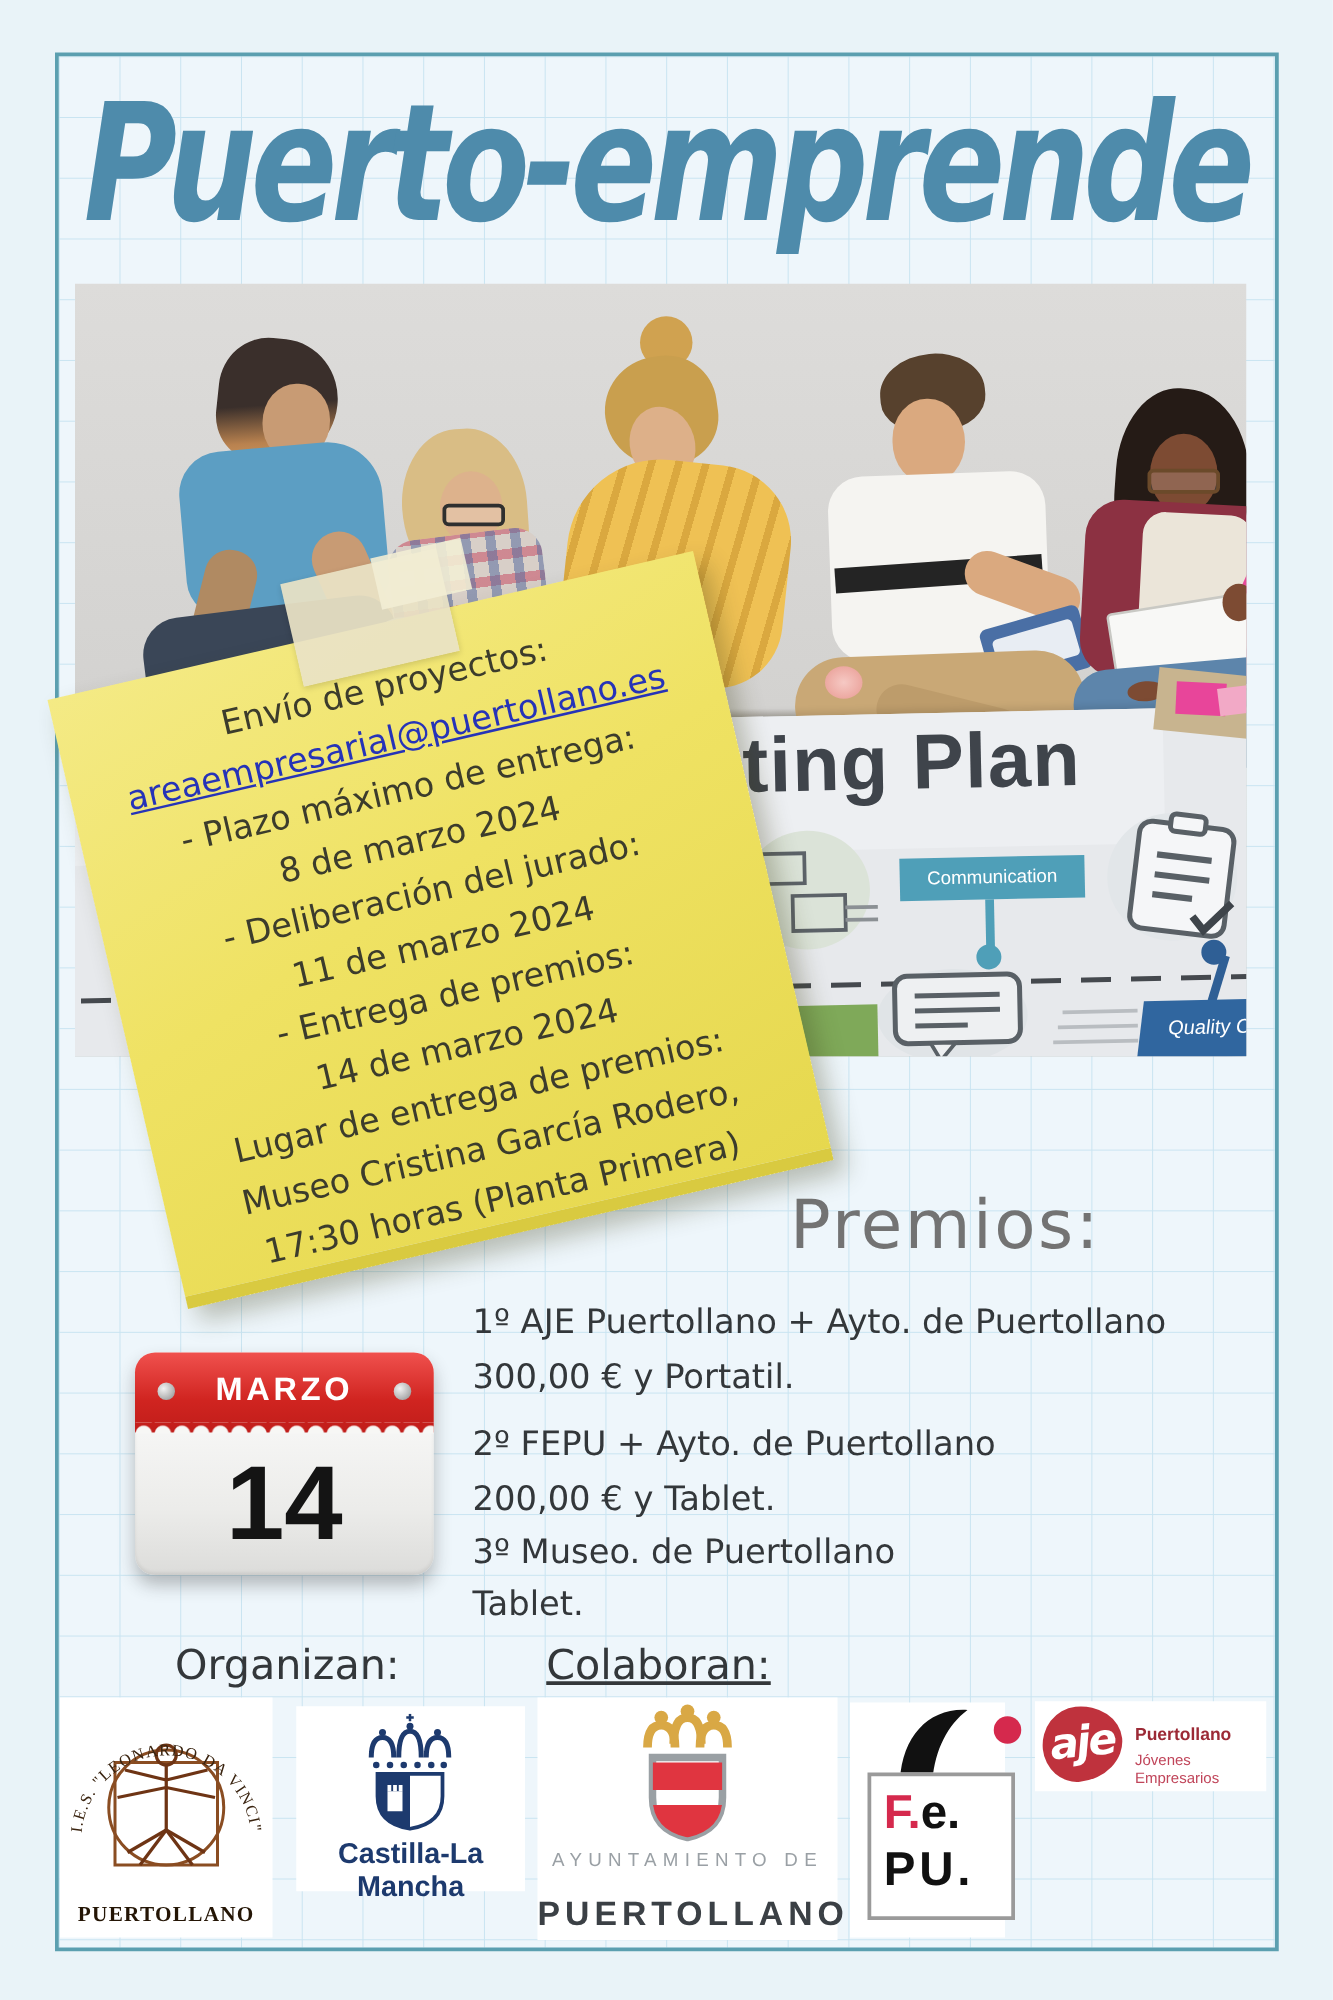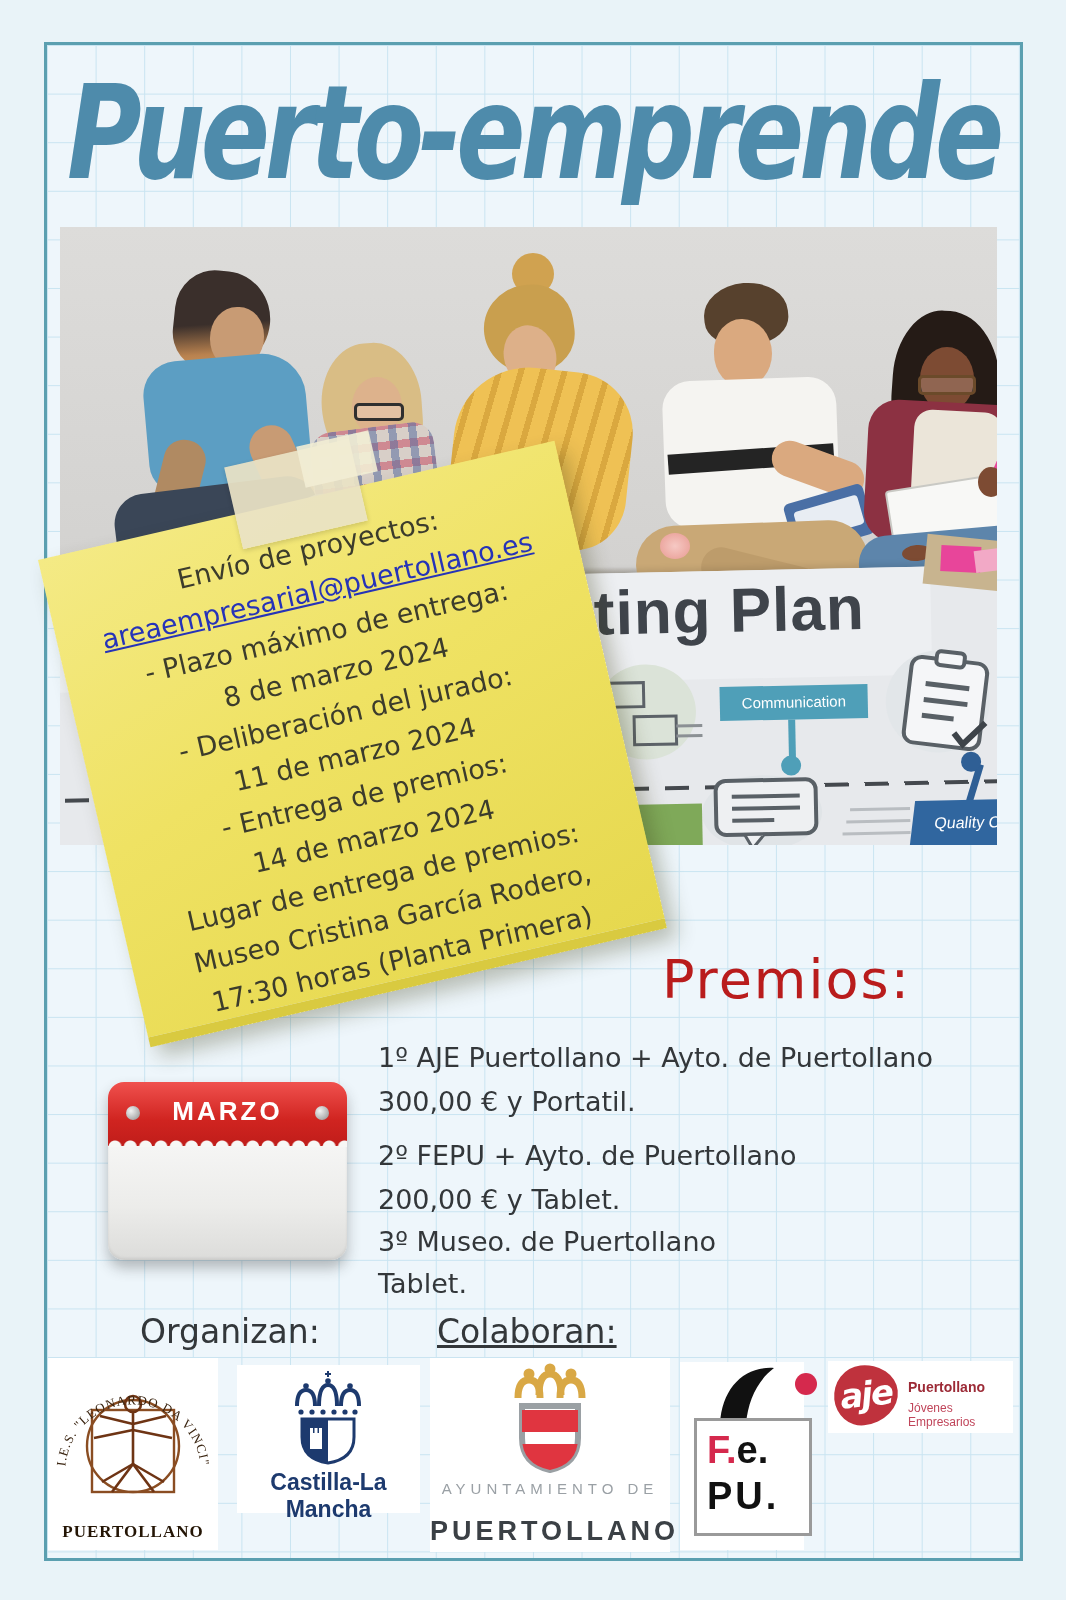--- a/index.html
+++ b/index.html
@@ -50,21 +50,21 @@
     padding-top:30px;box-sizing:border-box;}
   .note-line{text-align:center;font:27px/42px "DejaVu Sans",sans-serif;color:#3c3c2c;white-space:nowrap;}
   .note-line.email{color:#2633b8;text-decoration:underline;}
   .tape{position:absolute;left:232px;top:452px;width:128px;height:84px;z-index:31;
     background:rgba(233,226,197,.93);transform:rotate(-13deg);box-shadow:0 2px 5px rgba(0,0,0,.15);}
   .tape2{position:absolute;left:300px;top:438px;width:74px;height:42px;z-index:31;
     background:rgba(242,237,212,.9);transform:rotate(-13deg);}
 
   
   .premios-heading{position:absolute;left:632px;top:948px;font:54px "DejaVu Sans",sans-serif;
-    color:#b91c1c;letter-spacing:2px;margin-left:30px;}
+    color:#737373;letter-spacing:2px;}
   .prize-line{position:absolute;left:378px;font:27px "DejaVu Sans",sans-serif;color:#33373a;white-space:nowrap;}
 
   
   .calendar{position:absolute;left:108px;top:1082px;width:199px;height:178px;border-radius:16px;
     background:linear-gradient(#ffffff,#ececea 70%,#dcdcda);
     box-shadow:0 8px 14px rgba(40,40,40,.30), inset 0 -2px 3px rgba(0,0,0,.08);padding-left:40px;}
   .cal-header{position:absolute;left:0;top:0;width:100%;height:64px;border-radius:16px 16px 0 0;
     background:linear-gradient(#f0514e,#d02420 60%,#c01d1a);}
   .cal-scallop{position:absolute;top:56px;left:0;width:100%;height:9px;
     background-image:radial-gradient(circle at 7px 9px,#f7f7f5 6px,rgba(0,0,0,0) 7px);
@@ -234,20 +234,21 @@
 <div class="prize-line" style="top:1226px;">3º Museo. de Puertollano</div>
 <div class="prize-line" style="top:1268px;">Tablet.</div>
 
 <div class="calendar">
   <div class="cal-header">
     <div class="cal-month">MARZO</div>
   </div>
   <div class="cal-pin" style="left:18px;"></div>
   <div class="cal-pin" style="right:18px;"></div>
   <div class="cal-scallop"></div>
+  <div class="cal-day">14</div>
 </div>
 
 <div class="section-label" style="left:140px;top:1312px;">Organizan:</div>
 <div class="section-label" style="left:437px;top:1312px;text-decoration:underline;">Colaboran:</div>
 
 <div class="logo-box" style="left:48px;top:1358px;width:170px;height:192px;">
   <svg width="170" height="160" viewBox="0 0 170 160">
     <defs>
         <path id="iesArc" d="M 18 126 A 68 68 0 1 1 152 126" fill="none"></path>
       </defs>

